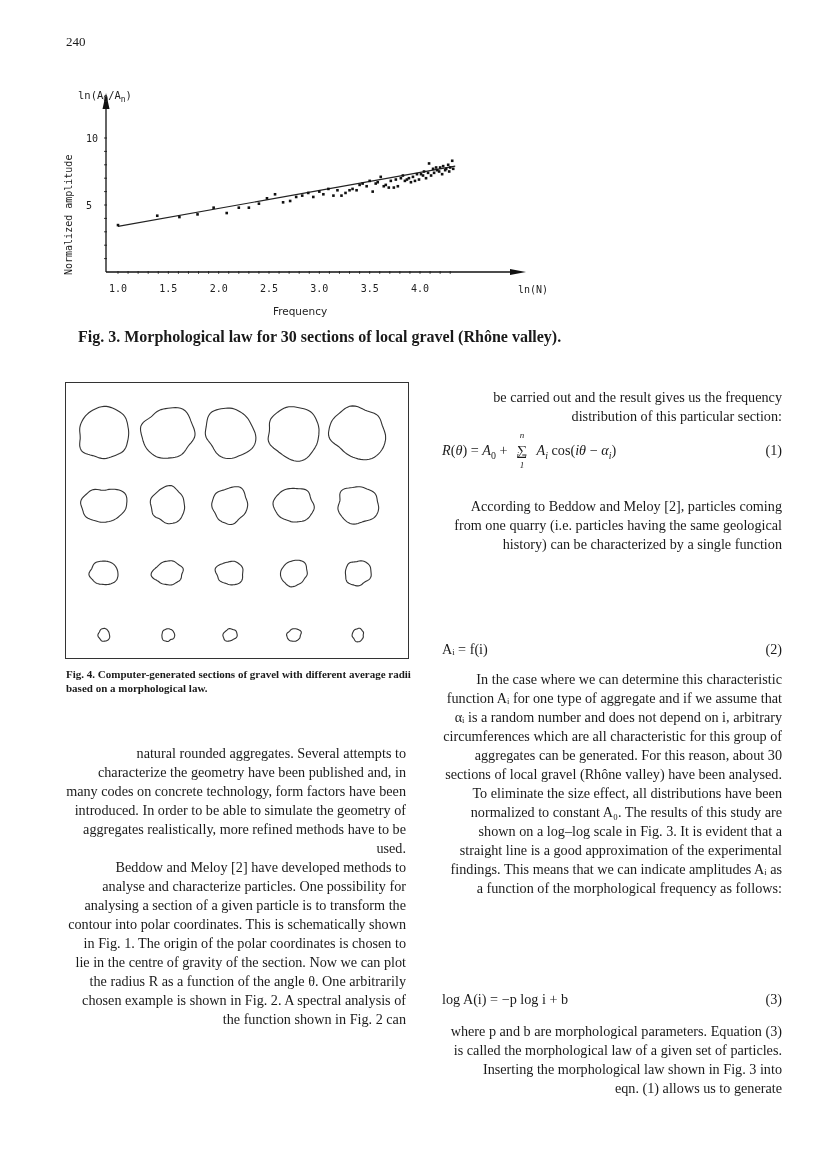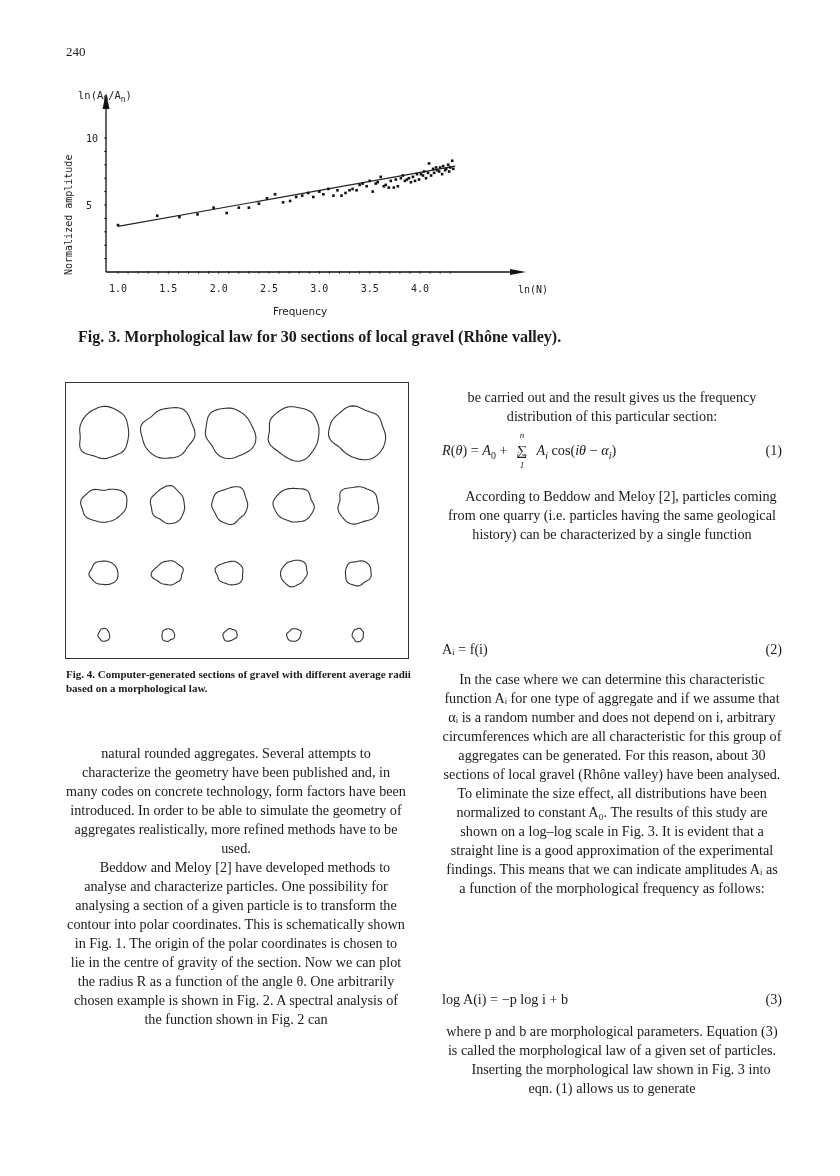--- a/index.html
+++ b/index.html
@@ -1,26 +1,26 @@
 <!DOCTYPE html>
 <html><head>
 <meta charset="utf-8">
 <style>
   html, body { margin:0; padding:0; background:#ffffff; }
   body { width:840px; height:1176px; position:relative; overflow:hidden;
          font-family:"Liberation Serif","DejaVu Serif",serif; color:#1a1a1a; }
   .abs { position:absolute; }
-  .pagenum { left:66px; top:44px; font-size:13px; }
+  .pagenum { left:66px; top:34px; font-size:13px; }
   #fig3 { left:50px; top:85px; width:500px; height:235px; }
   .caption { font-size:11.5px; line-height:14px; }
   .cap3 { left:78px; top:330px; font-weight:bold; font-size:16px; }
   .cap3 .rest { font-weight:bold; }
   #fig4 { left:65px; top:382px; width:342px; height:275px; border:1.3px solid #333; }
   .cap4 { left:66px; top:667px; width:350px; font-weight:bold; font-size:11px; line-height:14px; }
-  .col { font-size:14.2px; line-height:19px; text-align:center; }
+  .col { font-size:14.2px; line-height:19px; text-align:right; }
   .col p { margin:0; }
   .indent { text-indent:18px; }
   .left-col { left:66px; top:744px; width:340px; }
   .right-col { left:442px; width:340px; }
   .eq { font-size:14.2px; display:flex; justify-content:space-between; width:340px; }
   .eq i { font-style:italic; }
   .sum { display:inline-block; position:relative; text-align:center; width:16px; margin:0 3px; }
   .sum .top, .sum .bot { position:absolute; left:0; width:16px; font-size:9px; font-style:italic; }
   .sum .top { top:-12px; } .sum .bot { top:8px; }
   sub { font-size:70%; }
@@ -217,21 +217,21 @@
 </div>
 
 <div class="abs col right-col" style="top:388px;">be carried out and the result gives us the frequency distribution of this particular section:</div>
 
 <div class="abs eq" style="left:442px; top:442px;">
   <span><i>R</i>(<i>θ</i>) = <i>A</i><sub>0</sub> + <span class="sum"><span class="top">n</span>∑<span class="bot">i = 1</span></span> <i>A<sub>i</sub></i> cos(<i>iθ</i> − <i>α<sub>i</sub></i>)</span>
   <span>(1)</span>
 </div>
 
 <div class="abs col right-col" style="top:487px;">
-  <p class="indent" style="position:relative;">According to Beddow and Meloy [2], particles coming from one quarry (i.e. particles having the same geological history) can be characterized by a single function</p>
+  <p class="indent" style="position:relative;margin-top:10px;">According to Beddow and Meloy [2], particles coming from one quarry (i.e. particles having the same geological history) can be characterized by a single function</p>
 </div>
 
 <div class="abs eq" style="left:442px; top:641px;">
   <span>Aᵢ = f(i)</span>
   <span>(2)</span>
 </div>
 
 <div class="abs col right-col" style="top:670px;">In the case where we can determine this characteristic function Aᵢ for one type of aggregate and if we assume that αᵢ is a random number and does not depend on i, arbitrary circumferences which are all characteristic for this group of aggregates can be generated. For this reason, about 30 sections of local gravel (Rhône valley) have been analysed. To eliminate the size effect, all distributions have been normalized to constant A₀. The results of this study are shown on a log–log scale in Fig. 3. It is evident that a straight line is a good approximation of the experimental findings. This means that we can indicate amplitudes Aᵢ as a function of the morphological frequency as follows:</div>
 
 <div class="abs eq" style="left:442px; top:991px;gap:12px;">

